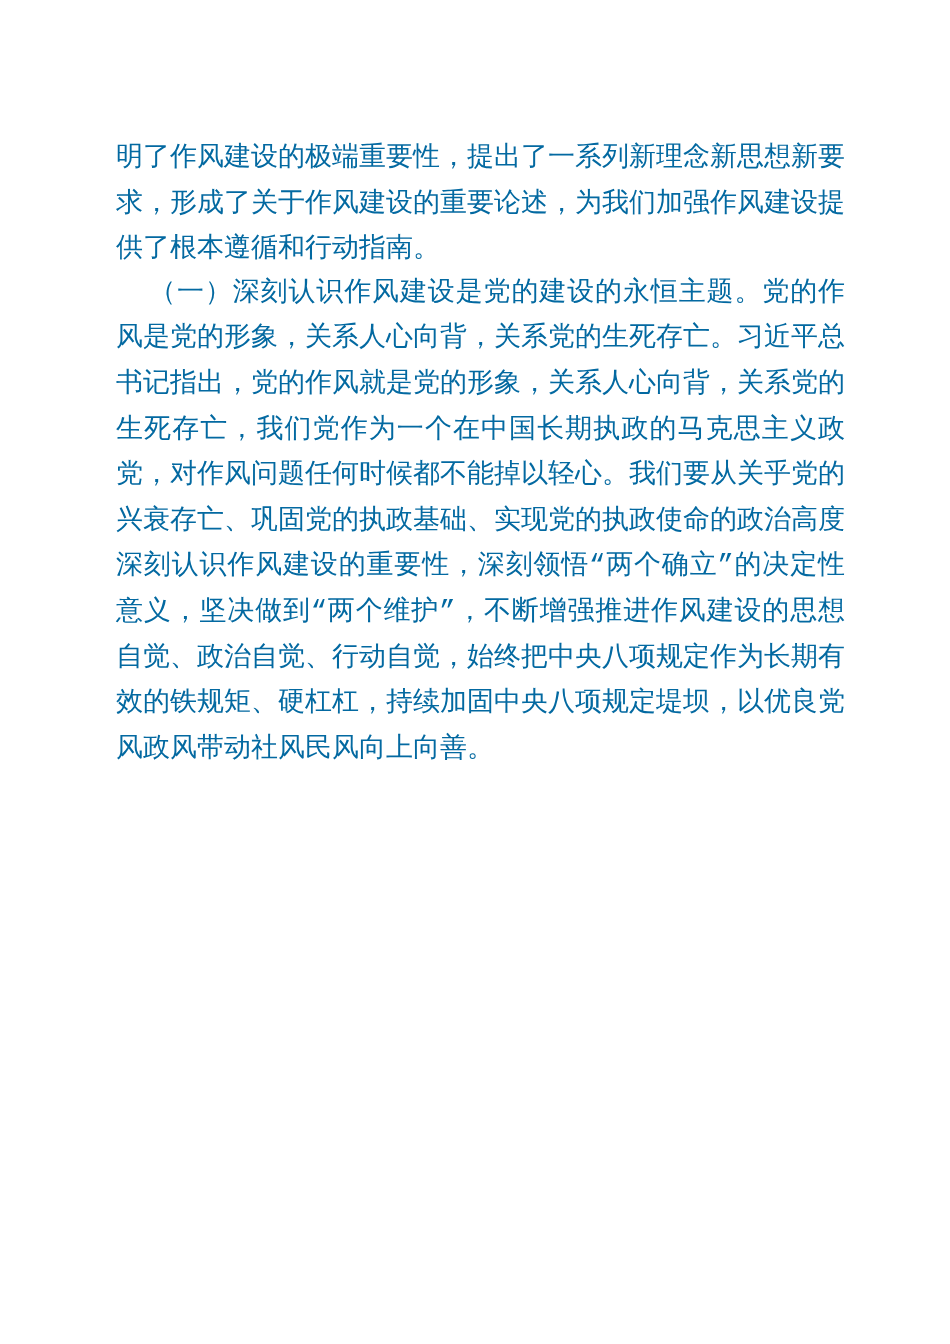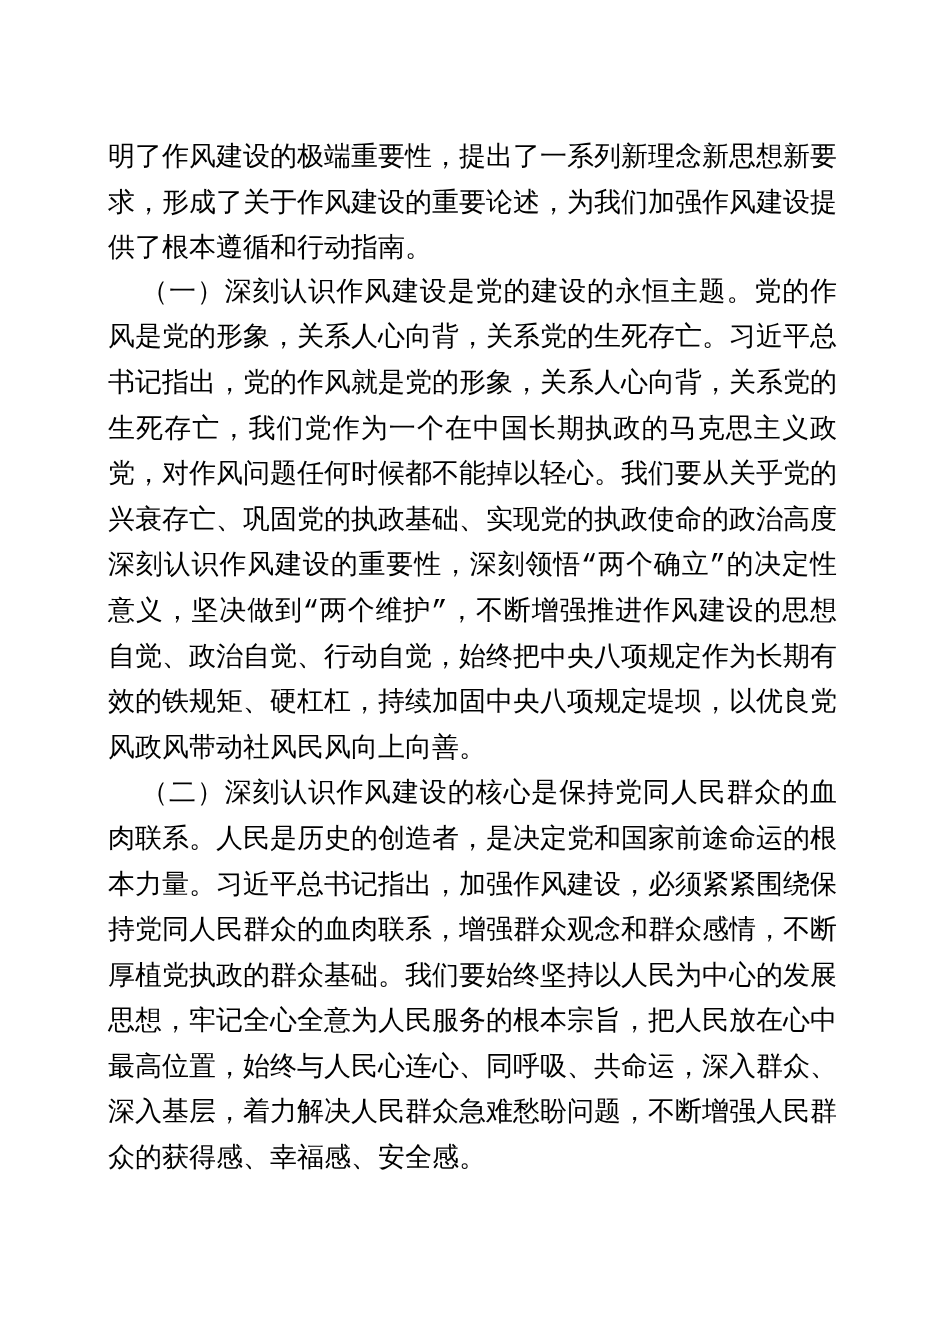--- a/index.html
+++ b/index.html
@@ -9,42 +9,41 @@
   }
   .page {
     position: relative;
     width: 950px;
     height: 1344px;
     background: #ffffff;
     overflow: hidden;
   }
   .doc-content {
     position: absolute;
-    left: 108px;
+    left: 116px;
     top: 134px;
     width: 729px;
     font-family: "Liberation Serif", "DejaVu Serif", serif;
     font-size: 27px;
     line-height: 45.6px;
-    color: #000000;
+    color: #0369a1;
     text-align: justify;
     letter-spacing: 0;
   }
   .doc-content p.para {
     margin: 0;
     padding: 0;
     font-weight: normal;
   }
   .doc-content p.para.indent {
     text-indent: 33px;
     font-family: Liberation Mono, monospace;
   }
 </style>
 </head>
 <body>
 
 <div class="page">
   <div class="doc-content">
       <p class="para">明了作风建设的极端重要性，提出了一系列新理念新思想新要求，形成了关于作风建设的重要论述，为我们加强作风建设提供了根本遵循和行动指南。</p>
       <p class="para indent">（一）深刻认识作风建设是党的建设的永恒主题。党的作风是党的形象，关系人心向背，关系党的生死存亡。习近平总书记指出，党的作风就是党的形象，关系人心向背，关系党的生死存亡，我们党作为一个在中国长期执政的马克思主义政党，对作风问题任何时候都不能掉以轻心。我们要从关乎党的兴衰存亡、巩固党的执政基础、实现党的执政使命的政治高度深刻认识作风建设的重要性，深刻领悟“两个确立”的决定性意义，坚决做到“两个维护”，不断增强推进作风建设的思想自觉、政治自觉、行动自觉，始终把中央八项规定作为长期有效的铁规矩、硬杠杠，持续加固中央八项规定堤坝，以优良党风政风带动社风民风向上向善。</p>
-      <p class="para indent">（二）深刻认识作风建设的核心是保持党同人民群众的血肉联系。人民是历史的创造者，是决定党和国家前途命运的根本力量。习近平总书记指出，加强作风建设，必须紧紧围绕保持党同人民群众的血肉联系，增强群众观念和群众感情，不断厚植党执政的群众基础。我们要始终坚持以人民为中心的发展思想，牢记全心全意为人民服务的根本宗旨，把人民放在心中最高位置，始终与人民心连心、同呼吸、共命运，深入群众、深入基层，着力解决人民群众急难愁盼问题，不断增强人民群众的获得感、幸福感、安全感。</p>
     </div>
 </div>
 
 </body></html>

